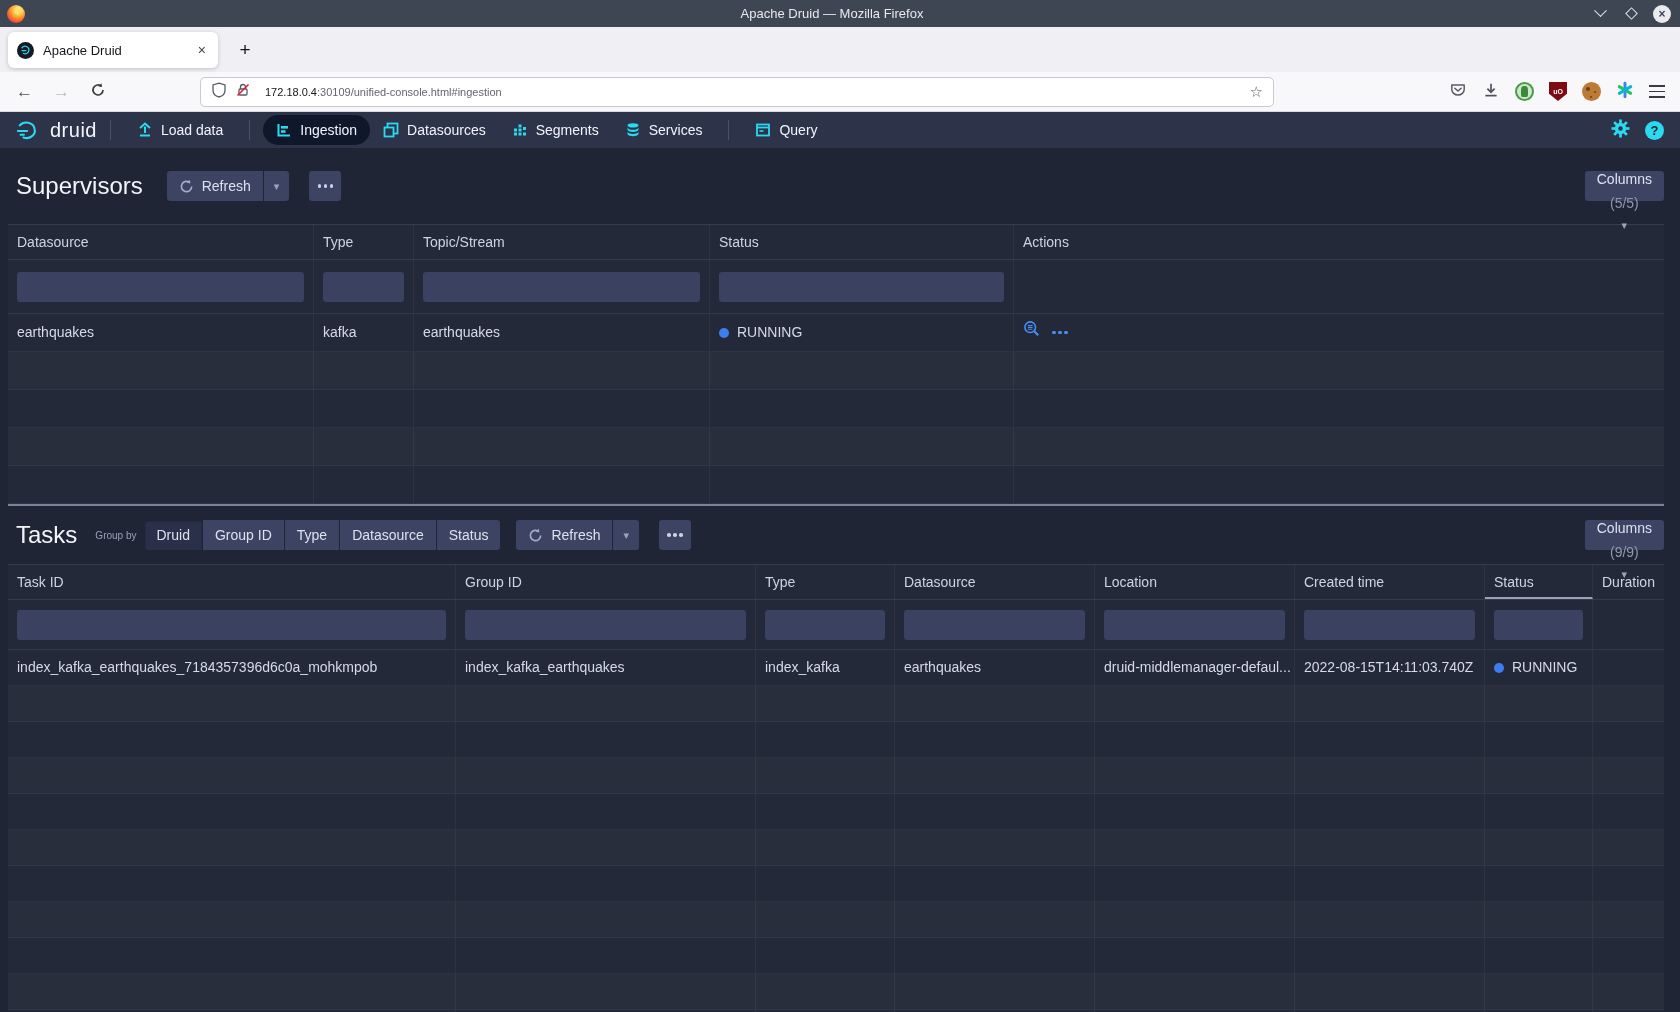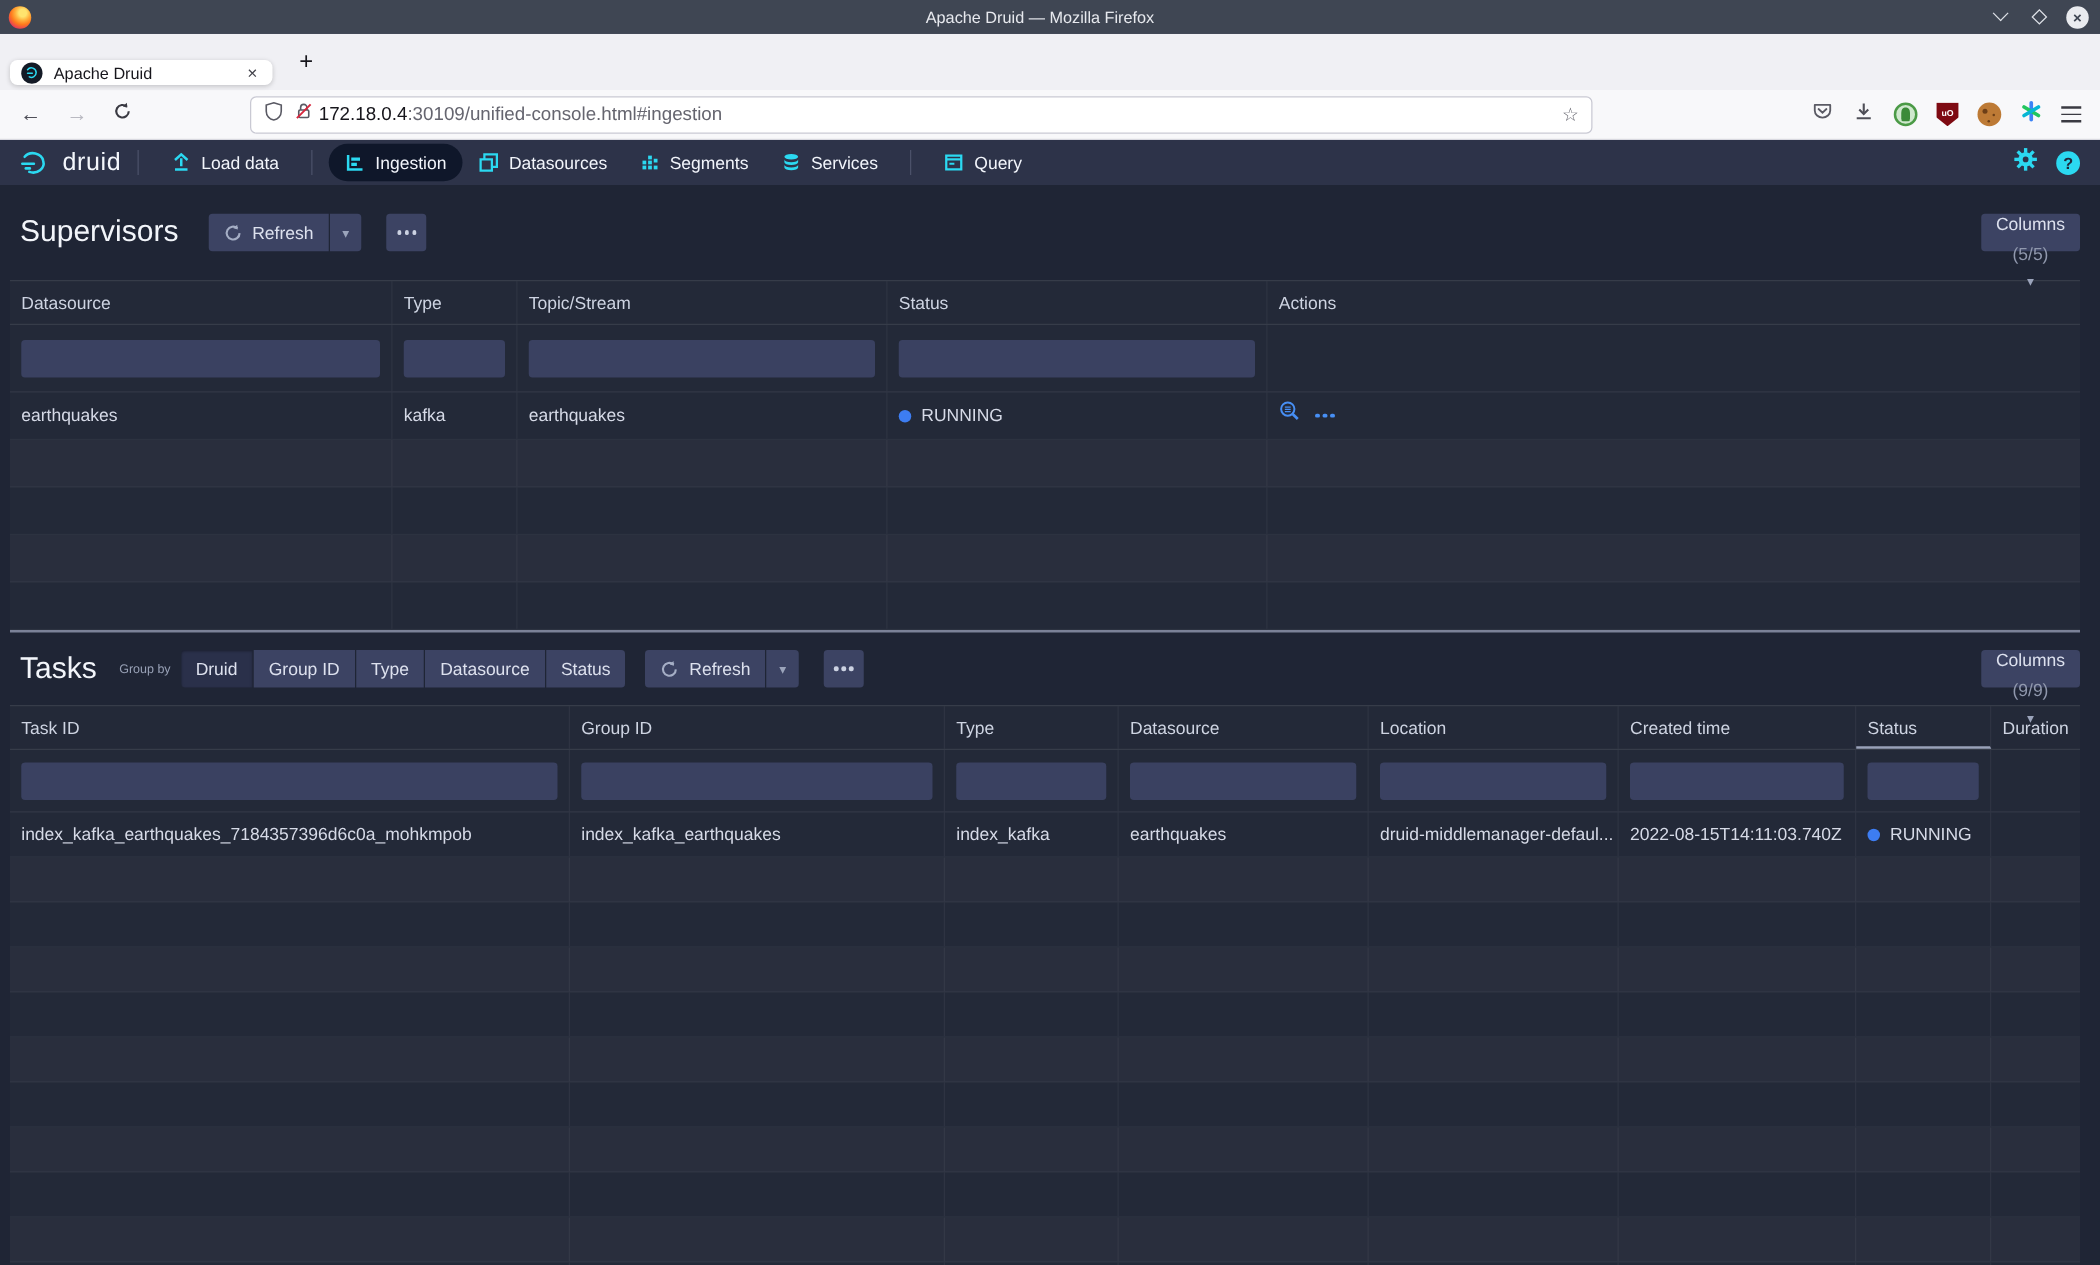--- a/index.html
+++ b/index.html
@@ -14,36 +14,36 @@
   .titlebar-title { position:absolute; left:0; right:16px; text-align:center; color:#e7e9ee; font-size:13px; }
   .win-controls { margin-left:auto; display:flex; align-items:center; gap:13px; padding-right:9px; }
   .wc { width:18px; height:18px; display:flex; align-items:center; justify-content:center; }
   .wc-min { width:9px; height:9px; border-right:1.6px solid #dfe2e8; border-bottom:1.6px solid #dfe2e8; transform:rotate(45deg) translate(-2px,-2px); }
   .wc-max { width:9px; height:9px; border:1.6px solid #dfe2e8; transform:rotate(45deg); }
   .wc-close { width:18px; height:18px; border-radius:50%; background:#e9ebef; color:#3f4653;
     font-size:12px; font-weight:bold; display:flex; align-items:center; justify-content:center; line-height:1; }
 
   
   .tabbar { height:45px; background:#f0f0f4; display:flex; align-items:flex-end; }
-  .tab { width:210px; height:20px; margin:0 0 4px 8px; background:#ffffff; border-radius:6px;
+  .tab { width:210px; height:36px; margin:0 0 4px 8px; background:#ffffff; border-radius:6px;
     box-shadow:0 1px 4px rgba(0,0,0,.2); display:flex; align-items:center; padding:0 9px; }
   .favicon { width:17px; height:17px; border-radius:50%; background:#141a26; display:flex; align-items:center; justify-content:center; flex:none; }
   .tab-label { margin-left:9px; font-size:13px; color:#17161c; flex:1; }
   .tab-close { color:#44444c; font-size:14px; padding:0 3px; }
   .new-tab { width:30px; height:30px; margin:0 0 7px 12px; display:flex; align-items:center; justify-content:center;
     font-size:19px; color:#17161c; border-radius:4px; }
 
   
   .toolbar { height:40px; background:#f8f8fa; border-bottom:1px solid #d9d9e0; display:flex; align-items:center; }
   .nav-btns { display:flex; align-items:center; gap:20px; padding:0 16px 0 16px; width:200px; flex:none; }
   .nav-arrow { font-size:17px; color:#4f4f58; }
   .nav-arrow.disabled { color:#b9b9c1; }
   .urlbar { width:1074px; height:30px; background:#ffffff; border:1px solid #c9c9d3; border-radius:5px;
     display:flex; align-items:center; padding:0 10px; flex:none; }
-  .url-text { margin-left:4px; font-size:15px; color:#17161c; white-space:nowrap; }
+  .url-text { margin-left:14px; font-size:11px; color:#17161c; white-space:nowrap; }
   .url-rest { color:#65656f; }
   .url-star { margin-left:auto; color:#5a5a64; font-size:15px; }
   .tb-right { margin-left:auto; display:flex; align-items:center; gap:15px; padding-right:15px; }
   .ext-green { width:19px; height:19px; border-radius:50%; background:#cfe8cd; border:2px solid #4b9a46;
     display:flex; align-items:center; justify-content:center; }
   .ext-green i { width:7px; height:11px; background:#3b8a38; border-radius:40% 40% 20% 20%; display:block; }
   .ext-shield { width:18px; height:19px; background:#7e0a12; color:#fff; font-size:7px; font-weight:bold;
     display:flex; align-items:center; justify-content:center;
     clip-path:polygon(0 0,100% 0,100% 62%,50% 100%,0 62%); }
   .ext-cookie { width:19px; height:19px; border-radius:50%; background:#bd7a35; position:relative; }

